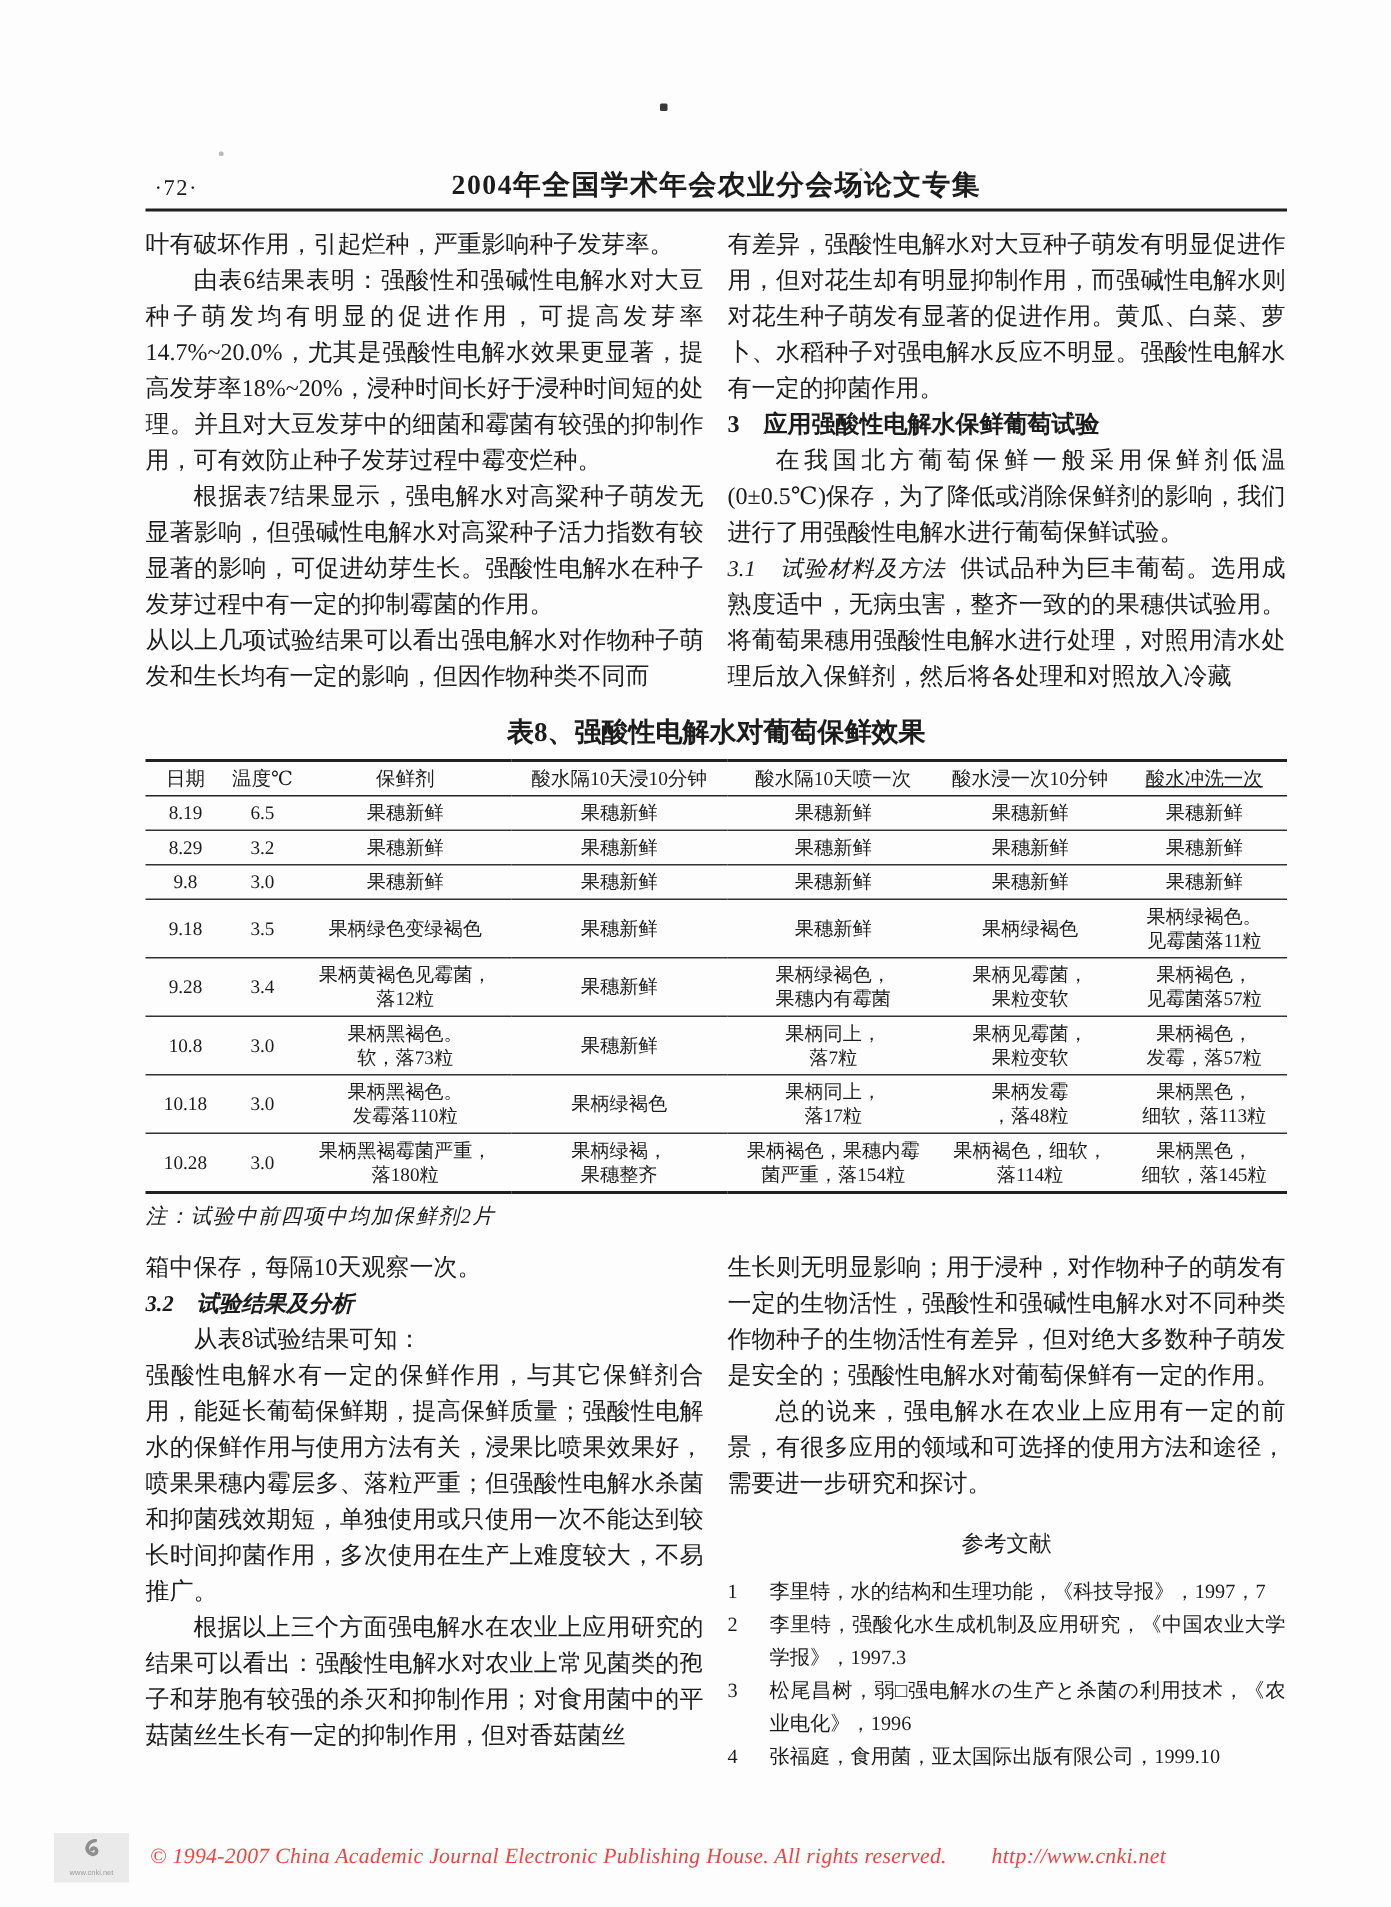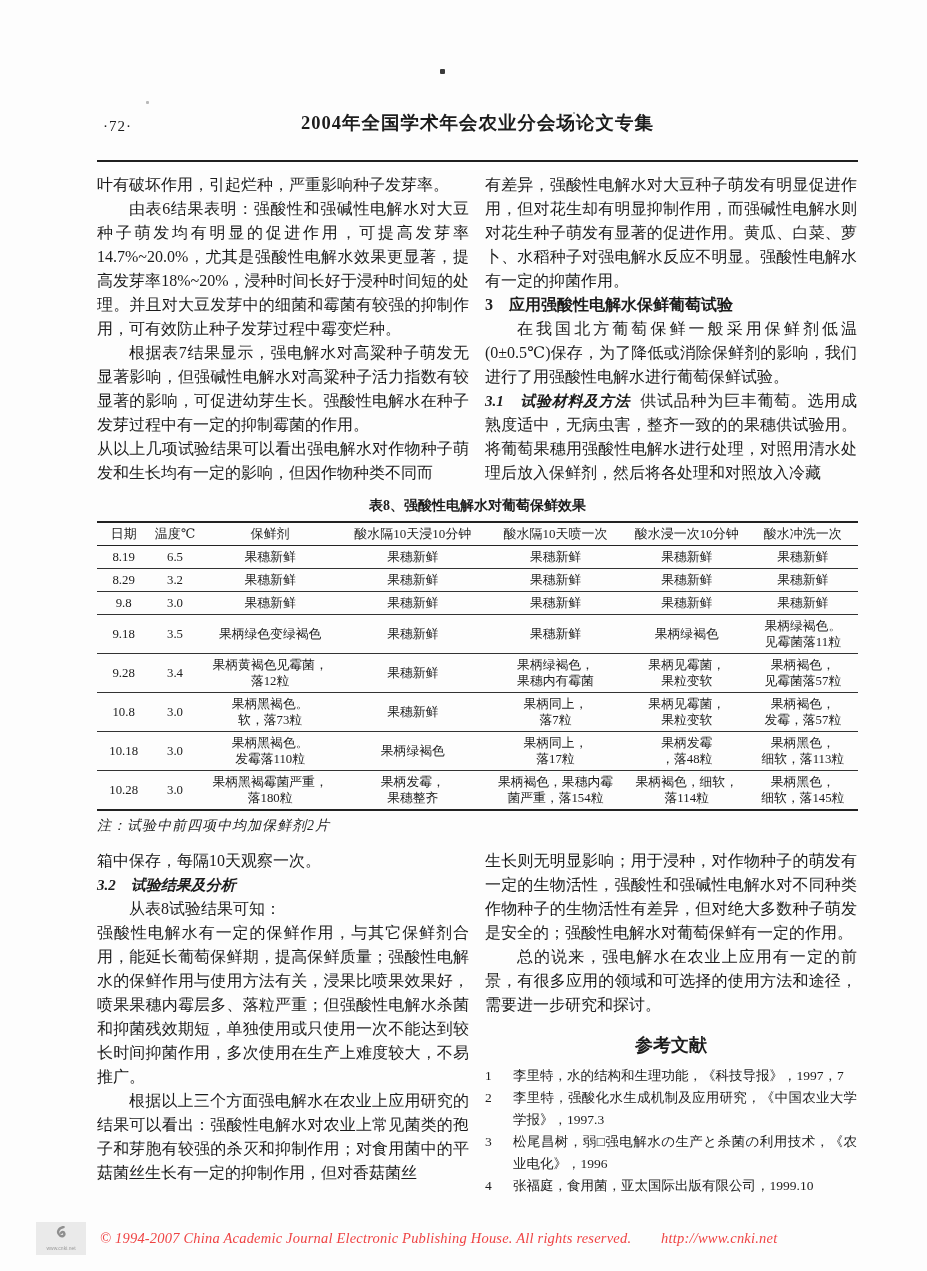--- a/index.html
+++ b/index.html
@@ -3,44 +3,44 @@
 <meta charset="utf-8">
 <style>
   html,body{margin:0;padding:0;}
   body{
     width:927px;height:1271px;position:relative;overflow:hidden;
     background:#fdfdfd;color:#1c1c1c;
     font-family:"Liberation Serif","DejaVu Serif",serif;
   }
   .content{position:absolute;left:97px;top:110px;width:761px;}
   
-  .hdr{position:relative;border-bottom:2.5px solid #1f1f1f;padding-bottom:25px;}
+  .hdr{position:relative;border-bottom:2.5px solid #1f1f1f;padding-bottom:4px;}
   .pagenum{position:absolute;left:6px;top:8px;font-size:15px;letter-spacing:1px;}
   .hdr-title{text-align:center;font-size:18.5px;font-weight:bold;letter-spacing:1px;}
   
   .cols{display:flex;gap:16px;margin-top:11px;}
   .col{width:372px;font-size:16px;line-height:24px;text-align:justify;}
   .col p{margin:0;}
   .ind{text-indent:2em;}
   .sec-h{font-weight:bold;}
   .kai{font-style:italic;font-weight:bold;font-size:15px;}
-  .inline-h{font-style:italic;font-weight:bold;font-size:15px;margin-right:10px;}
+  .inline-h{font-style:italic;font-weight:normal;font-size:15px;margin-right:10px;}
   
   .tbl-wrap{margin-top:12px;}
-  .tbl-title{text-align:center;font-weight:bold;font-size:14px;margin:2px 0 6px 0;}
+  .tbl-title{text-align:center;font-weight:bold;font-size:18px;margin:2px 0 6px 0;}
   table{width:100%;border-collapse:collapse;font-size:12.8px;line-height:16px;
         border-top:2px solid #222;border-bottom:2px solid #222;}
   th{border-bottom:1.4px solid #222;font-weight:normal;font-size:13px;padding:3px 1px;}
   td{border-bottom:1px solid #333;padding:3px 1px;text-align:center;vertical-align:middle;white-space:pre-line;}
   tr:last-child td{border-bottom:none;}
   .c-date{width:7%;} .c-temp{width:6.5%;} .c-pres{width:18.5%;}
-  .c-soak10{width:19%;} .c-spray{width:18.5%;} .c-soak1{width:16%;} .c-rinse{width:14.5%;}
+  .c-soak10{width:19%;} .c-spray{width:18.5%;} .c-soak1{width:16%;} .c-rinse{width:14.5%;text-decoration:underline;}
   .tbl-note{font-style:italic;font-size:14px;margin-top:6px;letter-spacing:1px;}
   
-  .ref-title{text-align:center;font-weight:bold;font-size:18px;margin:16px 0 8px 0;}
+  .ref-title{text-align:center;font-weight:normal;font-size:15px;margin:16px 0 8px 0;}
   .ref{display:flex;font-size:13.5px;line-height:22px;text-align:justify;}
   .ref-num{width:16px;flex:none;}
   .ref-text{flex:1;padding-left:12px;}
   
   .footer{position:absolute;left:36px;top:1222px;display:flex;align-items:center;gap:14px;}
   .cnki-logo{width:50px;height:33px;background:#eaeaea;display:flex;flex-direction:column;
              align-items:center;justify-content:center;}
   .cnki-logo .swirl{line-height:1;}
   .cnki-logo .logo-url{font-size:5px;color:#9a9a9a;font-family:"Liberation Sans",sans-serif;margin-top:1px;}
   .foot-text{font-style:italic;font-size:14.5px;color:#ef4444;letter-spacing:.2px;}
@@ -166,21 +166,21 @@
             <td>果柄发霉
 ，落48粒</td>
             <td>果柄黑色，
 细软，落113粒</td>
         </tr>
         <tr>
           <td>10.28</td>
             <td>3.0</td>
             <td>果柄黑褐霉菌严重，
 落180粒</td>
-            <td>果柄发霉，
+            <td>果柄绿褐，
 果穗整齐</td>
             <td>果柄褐色，果穗内霉
 菌严重，落154粒</td>
             <td>果柄褐色，细软，
 落114粒</td>
             <td>果柄黑色，
 细软，落145粒</td>
         </tr>
       </tbody>
     </table>

